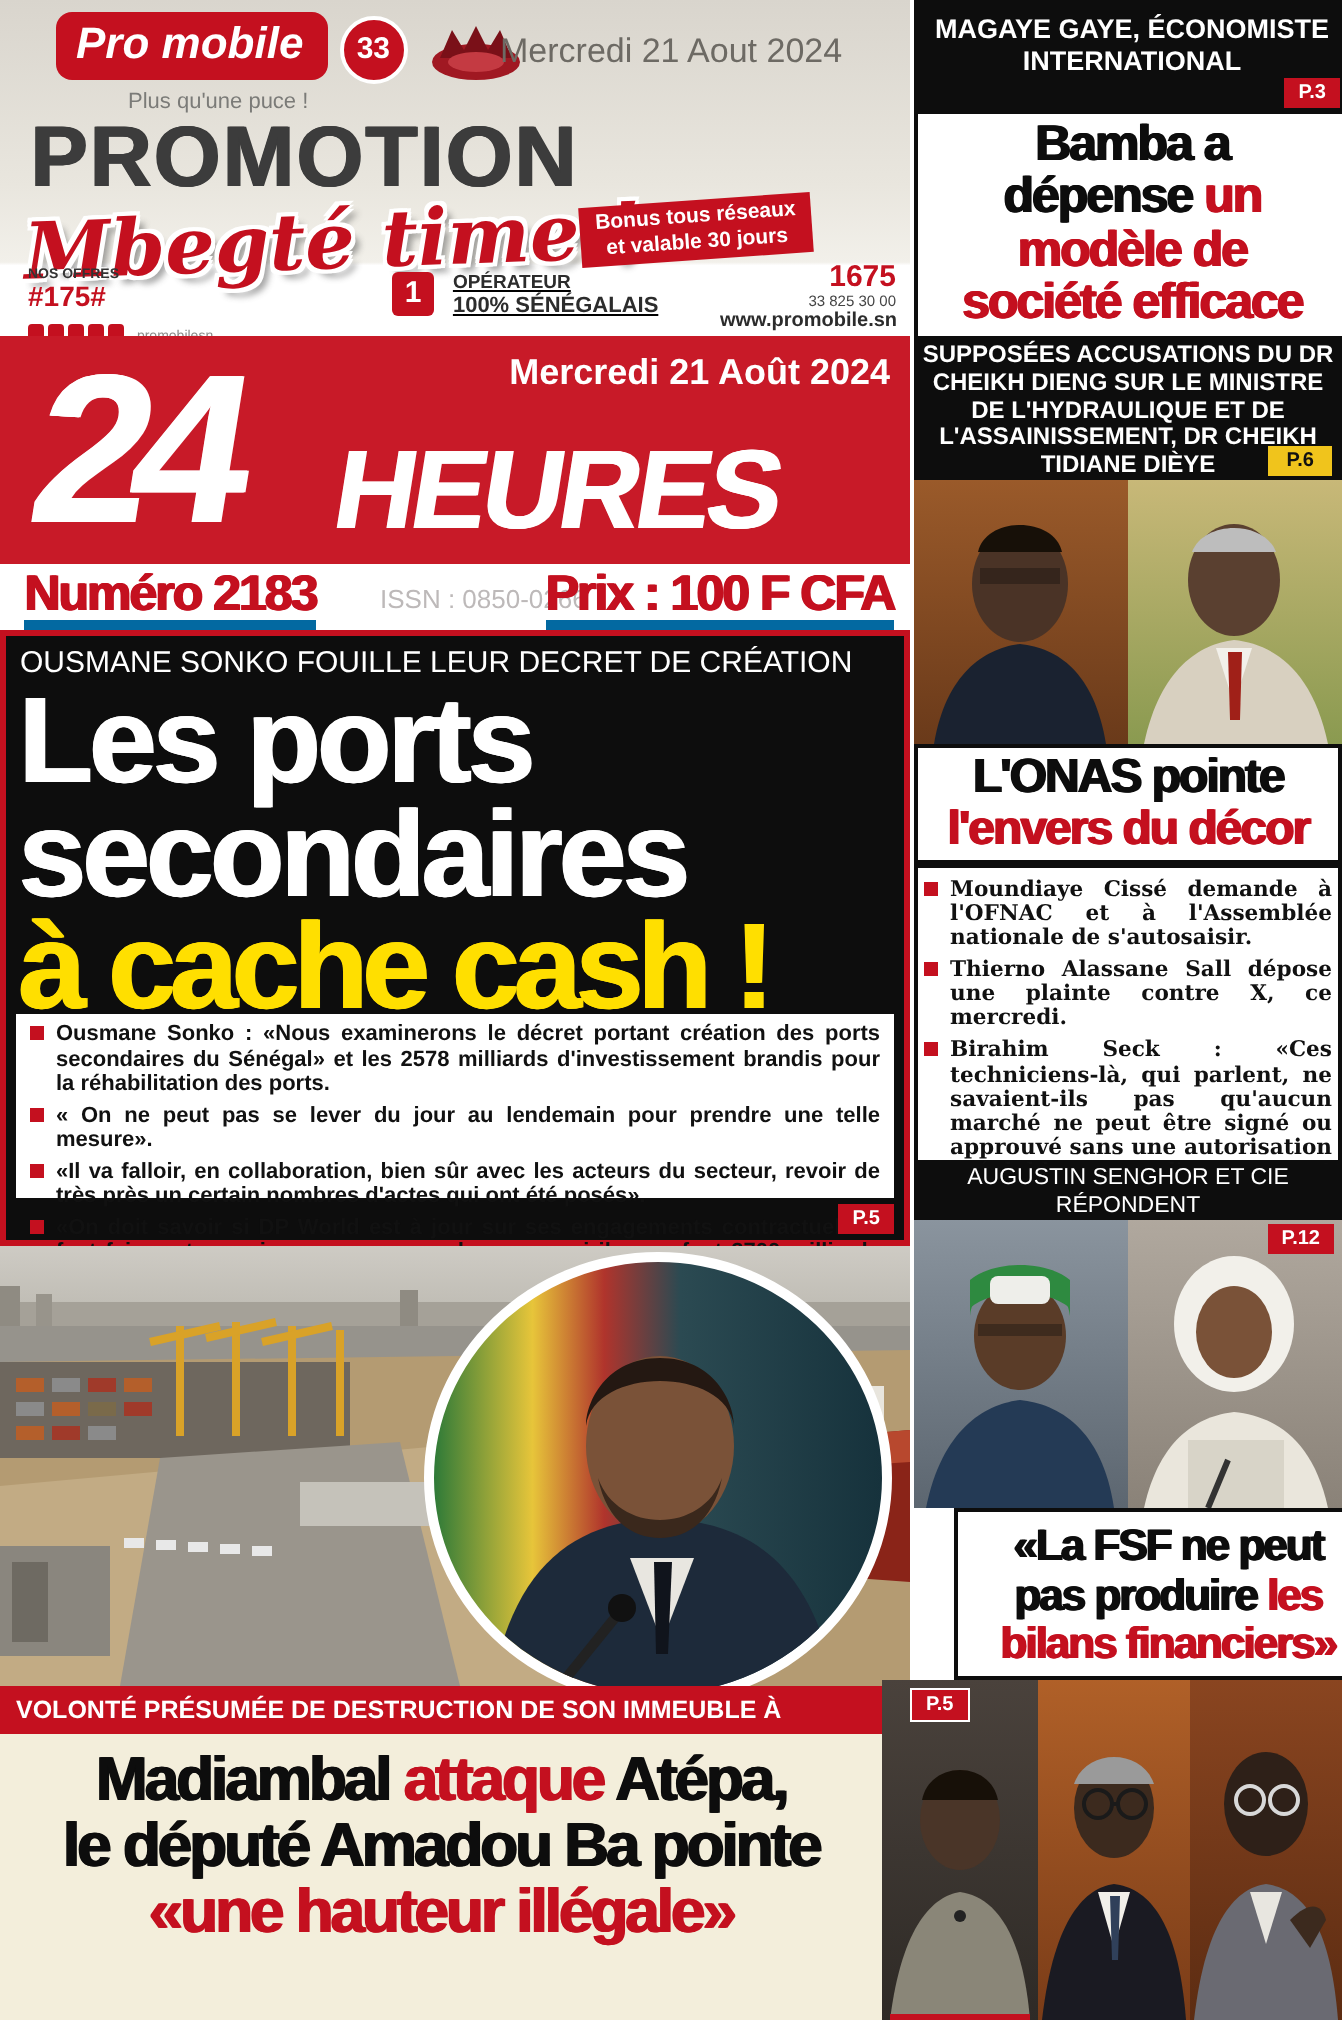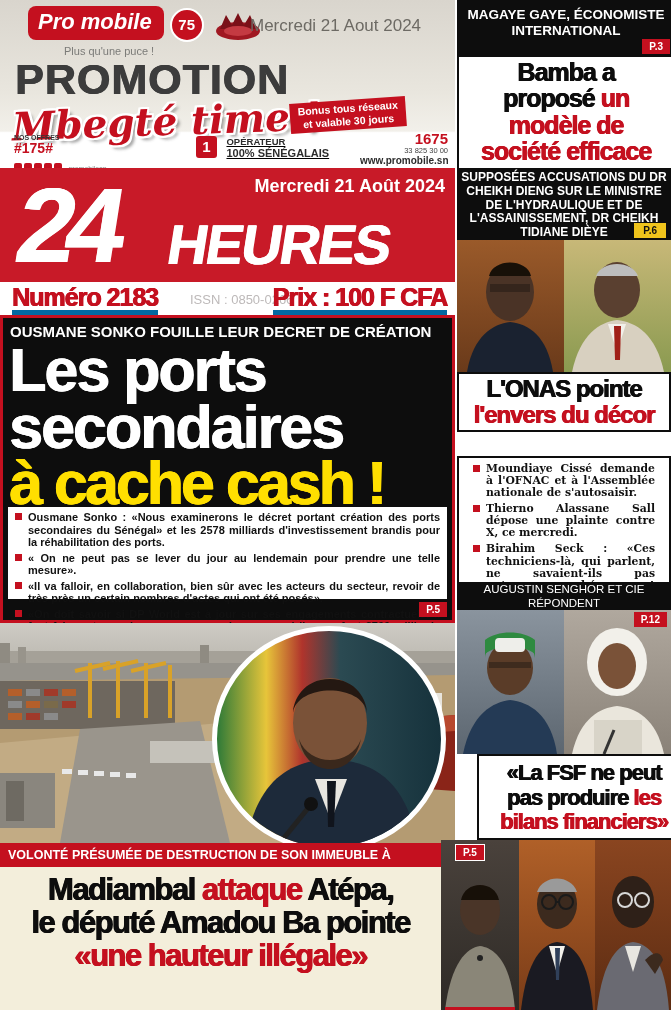--- a/index.html
+++ b/index.html
@@ -53,21 +53,21 @@
   .blk{color:#0d0d0d;}
   .serifblt{font-family:"DejaVu Serif",serif;font-size:10.8px;line-height:1.12;margin-bottom:4px;}
 </style>
 </head>
 <body>
 
 <div id="page">
 
   <div id="ad" class="abs">
     <div class="abs" style="left:28px;top:6px;">
-      <span class="logo-chip">Pro mobile</span><span class="circle75">75</span>
+      <span class="logo-chip">Pro mobile</span><span class="circle75">33</span>
       <svg width="52" height="36" style="vertical-align:middle;margin-left:4px">
         <ellipse cx="26" cy="24" rx="22" ry="9" fill="#a01822"></ellipse>
         <path d="M8 22 L14 8 L20 18 L26 6 L32 18 L38 8 L44 22 Z" fill="#7a1018"></path>
         <ellipse cx="26" cy="24" rx="14" ry="5" fill="#c43a42"></ellipse>
       </svg>
     </div>
     <div class="abs" style="left:64px;top:45px;font-size:11px;color:#7b7b78;">Plus qu'une puce !</div>
     <div class="abs heavy" style="left:15px;top:55px;font-size:43px;color:#3c3c3c;letter-spacing:1px;">PROMOTION</div>
     <div class="abs outline-red" style="left:12px;top:98px;font-size:39px;font-family:'DejaVu Serif',serif;transform:rotate(-2deg);">Mbegté time !</div>
     <div class="abs" style="left:250px;top:16px;font-size:17px;color:#6d6a64;">Mercredi 21 Aout 2024</div>
@@ -102,39 +102,39 @@
   </div>
 
   <div class="abs whitebox" style="left:457px;top:0;width:214px;height:166px;">
     <div class="blackbox" style="position:relative;height:50px;font-size:13.5px;font-weight:bold;line-height:1.2;padding-top:5px;">
       <div>MAGAYE GAYE, ÉCONOMISTE</div>
       <div>INTERNATIONAL</div>
       <span class="badge" style="position:absolute;right:3px;bottom:3px;border:none;text-align:center;">P.3</span>
     </div>
     <div class="heavy" style="text-align:center;font-size:25px;line-height:1.05;margin-top:2px;">
       <div class="blk">Bamba a</div>
-      <div><span class="blk">proposé </span><span class="red">un</span></div>
+      <div><span class="blk">dépense </span><span class="red">un</span></div>
       <div class="red">modèle de</div>
       <div class="red">société efficace</div>
     </div>
   </div>
 
   <div id="masthead" class="abs">
     <div class="abs" style="right:10px;top:8px;font-size:18px;font-weight:bold;color:#fff;">Mercredi 21 Août 2024</div>
     <div class="abs skew heavy" style="left:18px;top:4px;font-size:106px;color:#fff;line-height:1;letter-spacing:-10px;">24</div>
     <div class="abs skew heavy" style="left:168px;top:44px;font-size:56px;color:#fff;letter-spacing:-2px;">HEURES</div>
     <div id="mast-strip">
       <span class="abs heavy red-underline" style="left:12px;top:3px;font-size:25px;">Numéro 2183</span>
       <span class="abs" style="left:190px;top:10px;font-size:13px;color:#bdb9b9;">ISSN : 0850-0266</span>
       <span class="abs heavy red-underline" style="right:8px;top:3px;font-size:25px;">Prix : 100 F CFA</span>
     </div>
   </div>
 
   <div id="mainstory" class="abs">
-    <div style="color:#fff;font-size:15px;font-weight:bold;padding:5px 0 2px 7px;">OUSMANE SONKO FOUILLE LEUR DECRET DE CRÉATION</div>
+    <div style="color:#fff;font-size:15px;font-weight:normal;padding:5px 0 2px 7px;">OUSMANE SONKO FOUILLE LEUR DECRET DE CRÉATION</div>
     <div class="heavy h1" style="padding-left:6px;">Les ports</div>
     <div class="heavy h1" style="padding-left:6px;">secondaires</div>
     <div class="heavy h1" style="padding-left:6px;color:#ffdf00;letter-spacing:-3px;">à cache cash !</div>
     <div id="bullets">
       <div class="blt"><span class="sq"></span><span>Ousmane Sonko : «Nous examinerons le décret portant création des ports secondaires du Sénégal» et les 2578 milliards d'investissement brandis pour la réhabilitation des ports.</span></div>
       <div class="blt"><span class="sq"></span><span>« On ne peut pas se lever du jour au lendemain pour prendre une telle mesure».</span></div>
       <div class="blt"><span class="sq"></span><span>«Il va falloir, en collaboration, bien sûr avec les acteurs du secteur, revoir de très près un certain nombres d'actes qui ont été posés».</span></div>
       <div class="blt"><span class="sq"></span><span>«On doit savoir si DP World est à jour sur ses engagements contractuels. Il faut faire cet exercice pour comprendre pourquoi il nous faut 2700 milliards FCFA».</span></div>
     </div>
     <span class="badge" style="position:absolute;right:5px;bottom:3px;border:none;">P.5</span>
@@ -241,21 +241,21 @@
       <path d="M32 36 C38 20 68 20 74 36 Z" fill="#bdbdbd"></path>
         </svg>
     </div>
   </div>
 
   <div class="abs rbox whitebox heavy" style="top:372px;height:60px;text-align:center;font-size:24px;line-height:1.1;padding-top:2px;">
     <div class="blk">L'ONAS pointe</div>
     <div class="red">l'envers du décor</div>
   </div>
 
-  <div class="abs rbox whitebox" style="top:456px;height:150px;padding:5px 14px;">
+  <div class="abs rbox whitebox" style="top:432px;height:150px;padding:5px 3px;">
     <div class="blt serifblt"><span class="sq"></span><span>Moundiaye Cissé demande à l'OFNAC et à l'Assemblée nationale de s'autosaisir.</span></div>
     <div class="blt serifblt"><span class="sq"></span><span>Thierno Alassane Sall dépose une plainte contre X, ce mercredi.</span></div>
     <div class="blt serifblt"><span class="sq"></span><span>Birahim Seck : «Ces techniciens-là, qui parlent, ne savaient-ils pas qu'aucun marché ne peut être signé ou approuvé sans une autorisation préalable d'engagement couvrant ledit marché visé par le contrôleur budgétaire ou toute personne habilitée et signé par l'ordonnateur de la dépense ?»</span></div>
   </div>
 
   <div class="abs rbox blackbox" style="top:582px;height:28px;font-size:11.5px;font-weight:normal;line-height:1.2;padding-top:1px;">
     <div>AUGUSTIN SENGHOR ET CIE RÉPONDENT</div>
     <div>À KHADY DIÈNE GAYE</div>
   </div>
 

